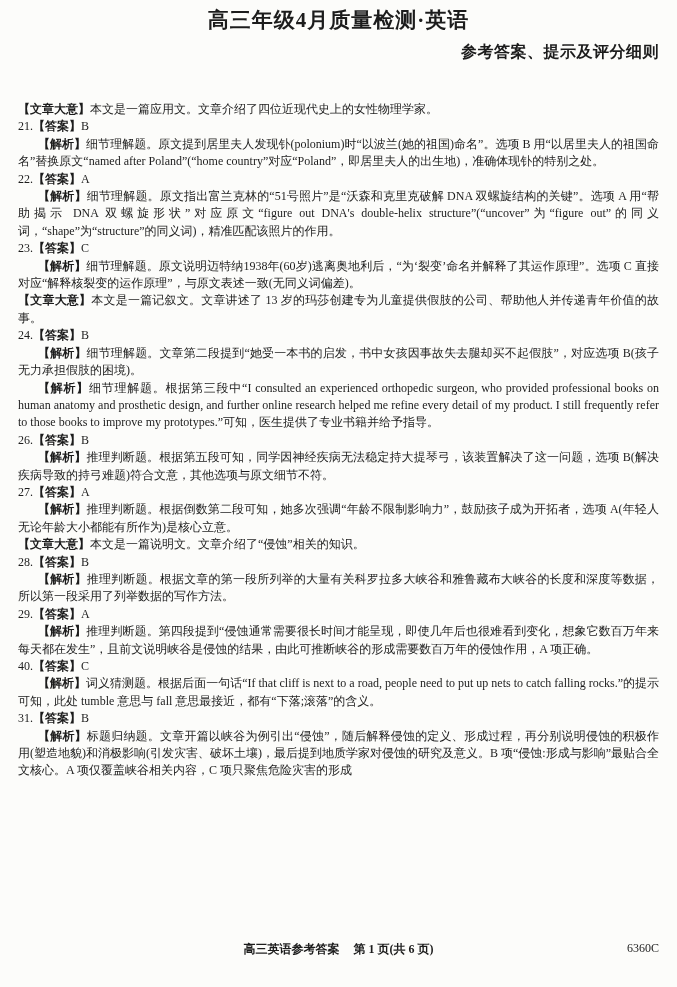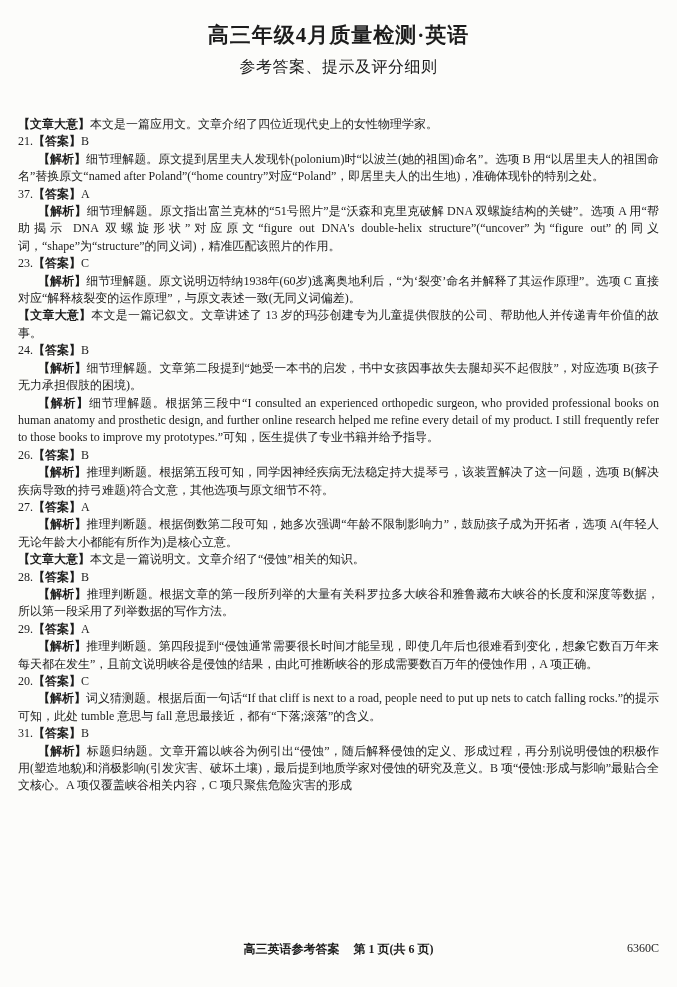--- a/index.html
+++ b/index.html
@@ -5,35 +5,35 @@
   html,body { margin:0; padding:0; background:#e8e8e8; }
   .page {
     position: relative;
     width: 677px;
     height: 987px;
     margin: 0 auto;
     box-sizing: border-box;
     background: #fcfcfa;
     color: #1c1c1c;
     font-family: "Liberation Serif", "DejaVu Serif", serif;
-    padding: 19px 18px 10px 18px;
+    padding: 4px 18px 10px 18px;
     overflow: hidden;
   }
   .doc-title {
     margin: 2px 0 8px 0;
     text-align: center;
     font-size: 21px;
     font-weight: bold;
     letter-spacing: 1px;
   }
   .doc-subtitle {
     margin: 0 0 38px 0;
-    text-align: center;
+    text-align: right;
     font-size: 16px;
-    font-weight: normal;
+    font-weight: bold;
     letter-spacing: 0.5px;
   }
   .content p {
     margin: 0;
     font-size: 12px;
     line-height: 17.4px;
     text-align: justify;
   }
   .answers-row { margin-bottom: 3px; }
   .answers-row .range { margin-right: 13px; }
@@ -65,38 +65,38 @@
 <body>
 
 <div class="page">
   <h1 class="doc-title">高三年级4月质量检测·英语</h1>
   <h2 class="doc-subtitle">参考答案、提示及评分细则</h2>
 
   <div class="content" id="content">
       <p class="summary"><span class="label">【文章大意】</span><span>本文是一篇应用文。文章介绍了四位近现代史上的女性物理学家。</span></p>
       <p class="q-line"><span class="qnum">21.</span><span class="label">【答案】</span><span class="ans">B</span></p>
       <p class="analysis"><span class="label">【解析】</span><span>细节理解题。原文提到居里夫人发现钋(polonium)时“以波兰(她的祖国)命名”。选项 B 用“以居里夫人的祖国命名”替换原文“named after Poland”(“home country”对应“Poland”，即居里夫人的出生地)，准确体现钋的特别之处。</span></p>
-      <p class="q-line"><span class="qnum">37.</span><span class="label">【答案】</span><span class="ans">A</span></p>
+      <p class="q-line"><span class="qnum">22.</span><span class="label">【答案】</span><span class="ans">A</span></p>
       <p class="analysis"><span class="label">【解析】</span><span>细节理解题。原文指出富兰克林的“51号照片”是“沃森和克里克破解 DNA 双螺旋结构的关键”。选项 A 用“帮助揭示 DNA 双螺旋形状”对应原文“figure out DNA's double-helix structure”(“uncover”为“figure out”的同义词，“shape”为“structure”的同义词)，精准匹配该照片的作用。</span></p>
       <p class="q-line"><span class="qnum">23.</span><span class="label">【答案】</span><span class="ans">C</span></p>
       <p class="analysis"><span class="label">【解析】</span><span>细节理解题。原文说明迈特纳1938年(60岁)逃离奥地利后，“为‘裂变’命名并解释了其运作原理”。选项 C 直接对应“解释核裂变的运作原理”，与原文表述一致(无同义词偏差)。</span></p>
       <p class="summary"><span class="label">【文章大意】</span><span>本文是一篇记叙文。文章讲述了 13 岁的玛莎创建专为儿童提供假肢的公司、帮助他人并传递青年价值的故事。</span></p>
       <p class="q-line"><span class="qnum">24.</span><span class="label">【答案】</span><span class="ans">B</span></p>
       <p class="analysis"><span class="label">【解析】</span><span>细节理解题。文章第二段提到“她受一本书的启发，书中女孩因事故失去腿却买不起假肢”，对应选项 B(孩子无力承担假肢的困境)。</span></p>
       <p class="analysis"><span class="label">【解析】</span><span>细节理解题。根据第三段中“I consulted an experienced orthopedic surgeon, who provided professional books on human anatomy and prosthetic design, and further online research helped me refine every detail of my product. I still frequently refer to those books to improve my prototypes.”可知，医生提供了专业书籍并给予指导。</span></p>
       <p class="q-line"><span class="qnum">26.</span><span class="label">【答案】</span><span class="ans">B</span></p>
       <p class="analysis"><span class="label">【解析】</span><span>推理判断题。根据第五段可知，同学因神经疾病无法稳定持大提琴弓，该装置解决了这一问题，选项 B(解决疾病导致的持弓难题)符合文意，其他选项与原文细节不符。</span></p>
       <p class="q-line"><span class="qnum">27.</span><span class="label">【答案】</span><span class="ans">A</span></p>
       <p class="analysis"><span class="label">【解析】</span><span>推理判断题。根据倒数第二段可知，她多次强调“年龄不限制影响力”，鼓励孩子成为开拓者，选项 A(年轻人无论年龄大小都能有所作为)是核心立意。</span></p>
       <p class="summary"><span class="label">【文章大意】</span><span>本文是一篇说明文。文章介绍了“侵蚀”相关的知识。</span></p>
       <p class="q-line"><span class="qnum">28.</span><span class="label">【答案】</span><span class="ans">B</span></p>
       <p class="analysis"><span class="label">【解析】</span><span>推理判断题。根据文章的第一段所列举的大量有关科罗拉多大峡谷和雅鲁藏布大峡谷的长度和深度等数据，所以第一段采用了列举数据的写作方法。</span></p>
       <p class="q-line"><span class="qnum">29.</span><span class="label">【答案】</span><span class="ans">A</span></p>
       <p class="analysis"><span class="label">【解析】</span><span>推理判断题。第四段提到“侵蚀通常需要很长时间才能呈现，即使几年后也很难看到变化，想象它数百万年来每天都在发生”，且前文说明峡谷是侵蚀的结果，由此可推断峡谷的形成需要数百万年的侵蚀作用，A 项正确。</span></p>
-      <p class="q-line"><span class="qnum">20.</span><span class="label">【答案】</span><span class="ans">C</span></p>
+      <p class="q-line"><span class="qnum">40.</span><span class="label">【答案】</span><span class="ans">C</span></p>
       <p class="analysis"><span class="label">【解析】</span><span>词义猜测题。根据后面一句话“If that cliff is next to a road, people need to put up nets to catch falling rocks.”的提示可知，此处 tumble 意思与 fall 意思最接近，都有“下落;滚落”的含义。</span></p>
       <p class="q-line"><span class="qnum">31.</span><span class="label">【答案】</span><span class="ans">B</span></p>
       <p class="analysis"><span class="label">【解析】</span><span>标题归纳题。文章开篇以峡谷为例引出“侵蚀”，随后解释侵蚀的定义、形成过程，再分别说明侵蚀的积极作用(塑造地貌)和消极影响(引发灾害、破坏土壤)，最后提到地质学家对侵蚀的研究及意义。B 项“侵蚀:形成与影响”最贴合全文核心。A 项仅覆盖峡谷相关内容，C 项只聚焦危险灾害的形成</span></p>
     </div>
 
   <div class="footer">
     <span class="footer-main">高三英语参考答案</span><span class="footer-gap"></span><span class="footer-main">第 1 页(共 6 页)</span>
     <span class="footer-code">6360C</span>
   </div>
 </div>

